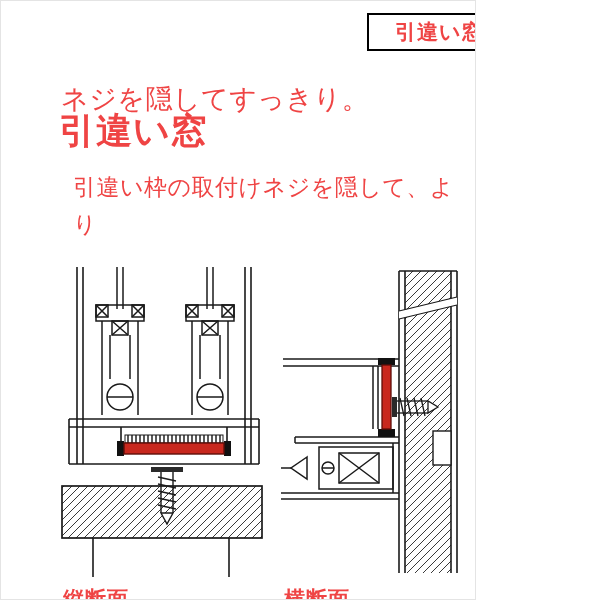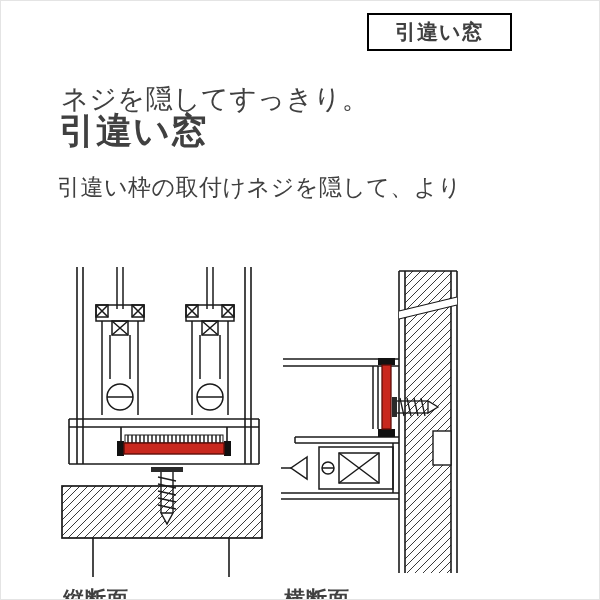--- a/index.html
+++ b/index.html
@@ -1,23 +1,23 @@
 <!DOCTYPE html>
 <html><head>
 <meta charset="utf-8">
 <style>
   html,body{margin:0;padding:0;background:#fff;}
   .page{
     position:relative;
-    width:600px;height:600px;
+    width:476px;height:600px;
     background:#ffffff;
     border:1px solid #e4e4e4;
     box-sizing:border-box;
     font-family:"Liberation Sans","DejaVu Sans",sans-serif;
-    color:#404040;
+    color:#ef4444;
     overflow:hidden;
   }
   .badge{
     position:absolute;top:12px;left:366px;
     border:2px solid #000;
     padding:3px 26px;
     font-size:21px;font-weight:700;
     letter-spacing:1px;
     white-space:nowrap;
   }
@@ -25,21 +25,21 @@
     position:absolute;top:80px;left:60px;
     font-size:27px;font-weight:500;
     letter-spacing:0.5px;
   }
   .title{
     position:absolute;top:106px;left:58px;
     font-size:36px;font-weight:800;
     letter-spacing:1px;
   }
   .desc{
-    position:absolute;top:168px;left:56px;
+    position:absolute;top:168px;left:72px;
     font-size:23px;line-height:37px;
     letter-spacing:0.5px;
   }
   .diagram{position:absolute;top:266px;}
   .diagram.left{left:58px;}
   .diagram.right{left:280px;}
   .caption{
     position:absolute;top:584px;
     font-size:21px;font-weight:700;
     letter-spacing:1px;

